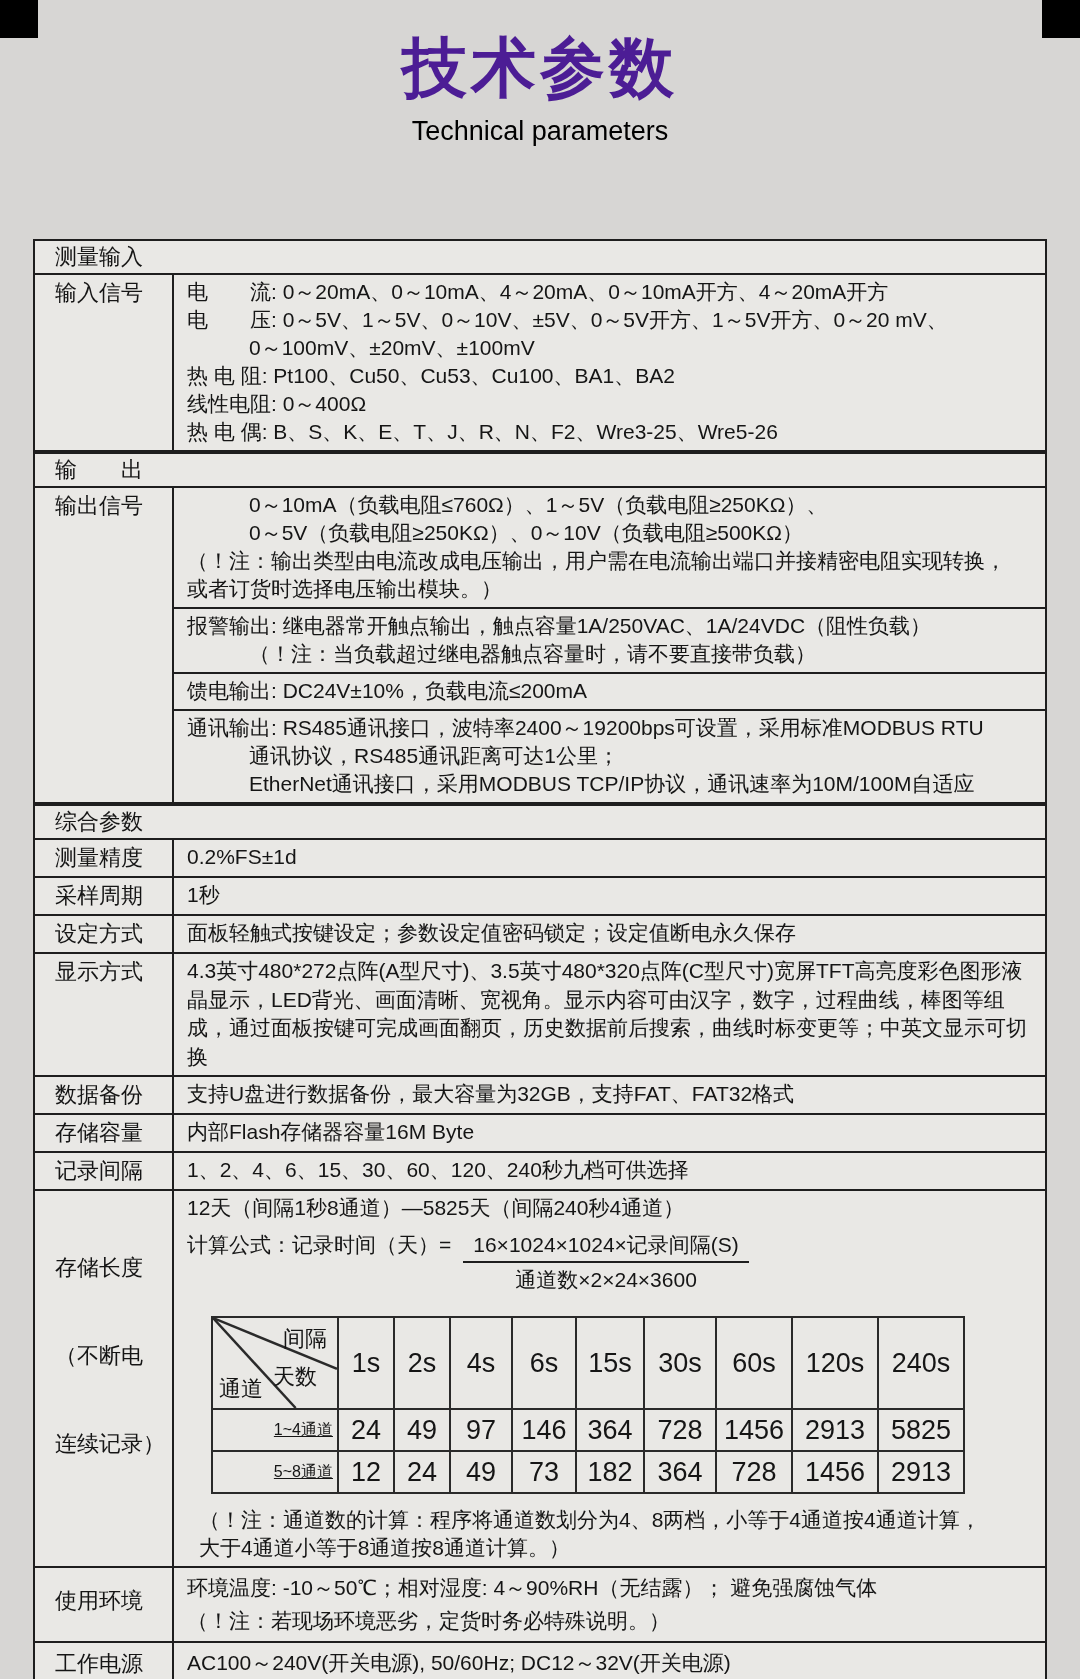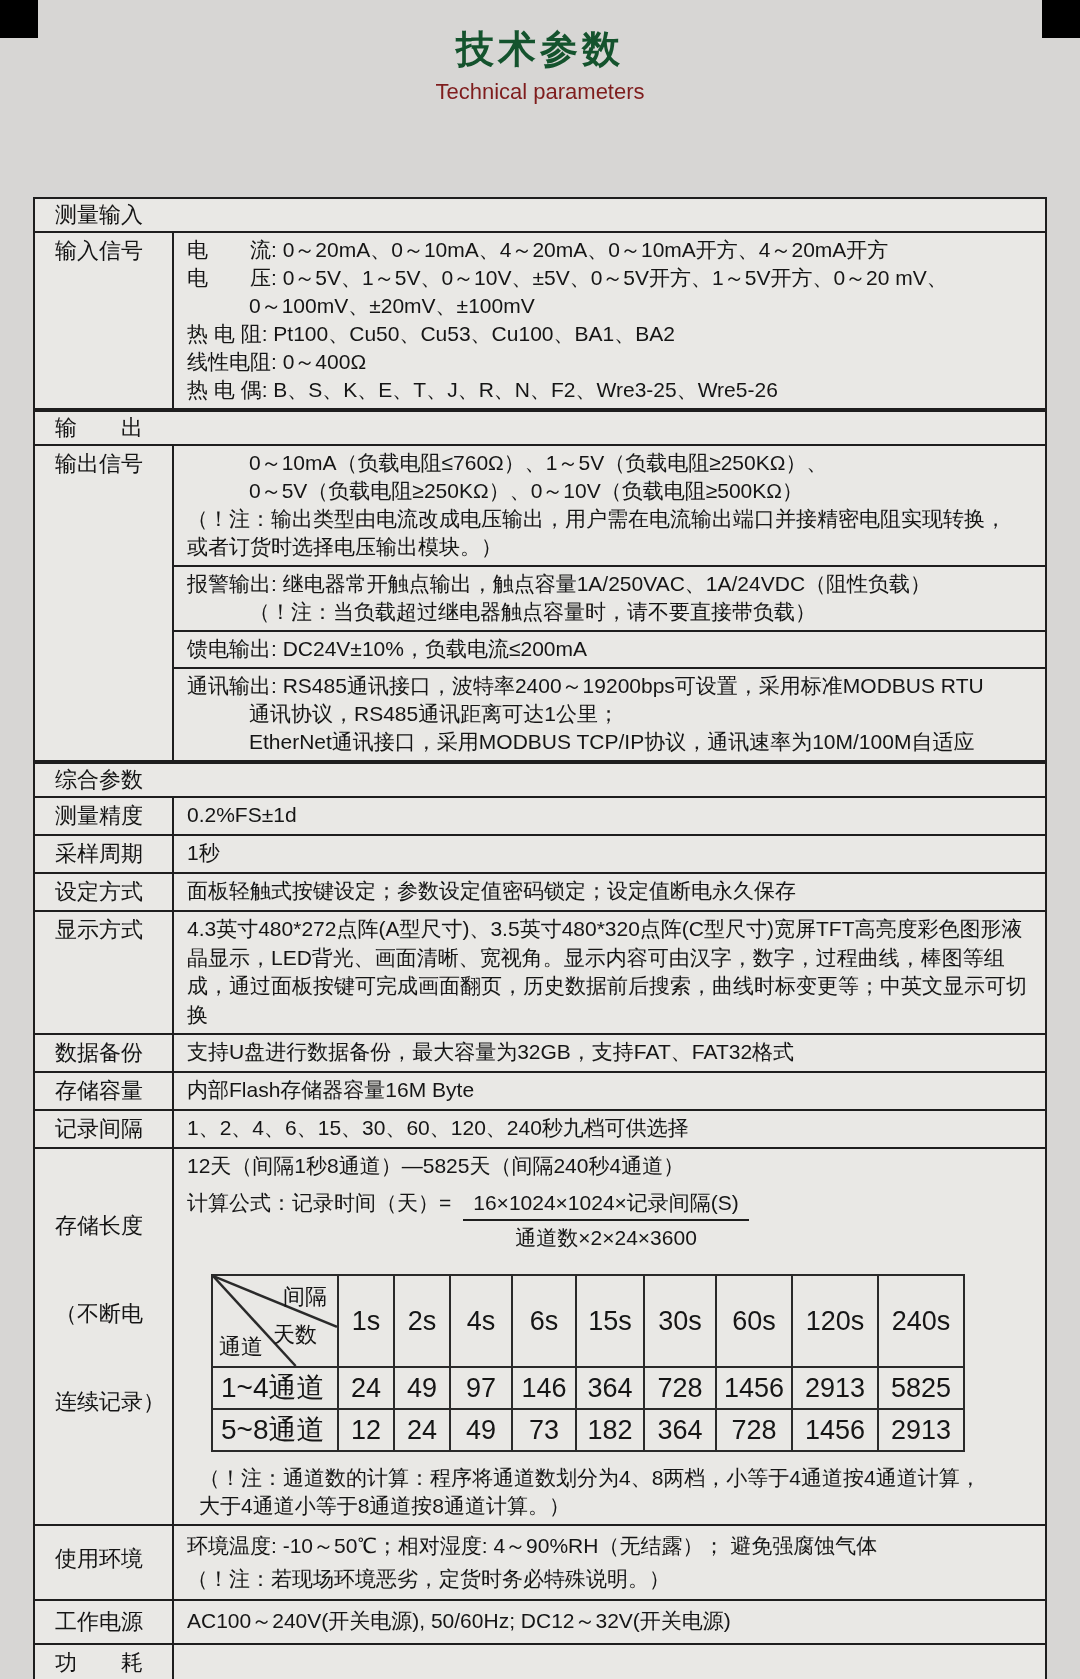--- a/index.html
+++ b/index.html
@@ -11,23 +11,23 @@
     color: #151515;
     position: relative;
     overflow: hidden;
   }
   .corner { position: absolute; top: 0; width: 38px; height: 38px; background: #000; }
   .corner.left  { left: 0; }
   .corner.right { right: 0; }
 
   header { text-align: center; padding-top: 24px; }
   .title {
-    font-size: 38px; font-weight: 900; letter-spacing: 4px; color: #14532d;
-  }
-  .subtitle { font-size: 22px; color: #7f1d1d; margin-top: 4px; }
+    font-size: 65px; font-weight: 900; letter-spacing: 4px; color: #4c1d95;
+  }
+  .subtitle { font-size: 27px; color: #000000; margin-top: 4px; }
 
   .spec-table {
     margin: 92px 33px 0 33px;
     background: #e9e8e5;
     border: 2px solid #1e1e1e;
     font-size: 21px;
   }
   .section-row {
     padding: 2px 12px 3px 20px;
     line-height: 27px;
@@ -69,21 +69,21 @@
     border-radius: 28px;
   }
   .storage-table td, .storage-table th {
     border: 2px solid #2a2a2a;
     text-align: center;
     font-weight: normal;
     padding: 0 4px;
   }
   .storage-table .hdr-row td { height: 92px; }
   .storage-table .data-row td { height: 42px; }
-  .storage-table .chan-cell { text-align: left; padding-left: 8px; font-size: 28px; }
+  .storage-table .chan-cell { text-align: right; padding-left: 8px; font-size: 16px; text-decoration: underline; }
   .corner-cell { position: relative; width: 126px; padding: 0 !important; }
   .corner-cell svg { position: absolute; inset: 0; width: 100%; height: 100%; }
   .corner-lbl { position: absolute; font-size: 22px; }
   .lbl-interval { top: 6px; right: 10px; }
   .lbl-days { top: 44px; left: 60px; }
   .lbl-channel { bottom: 4px; left: 6px; }
 
   .note-lines { margin-top: 4px; margin-left: 12px; }
 
   .env .line { line-height: 33px; }

